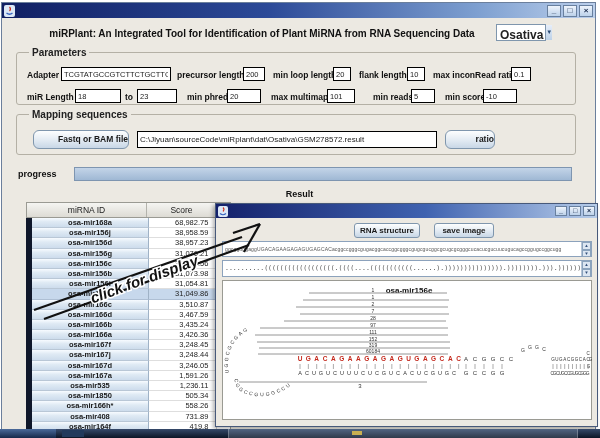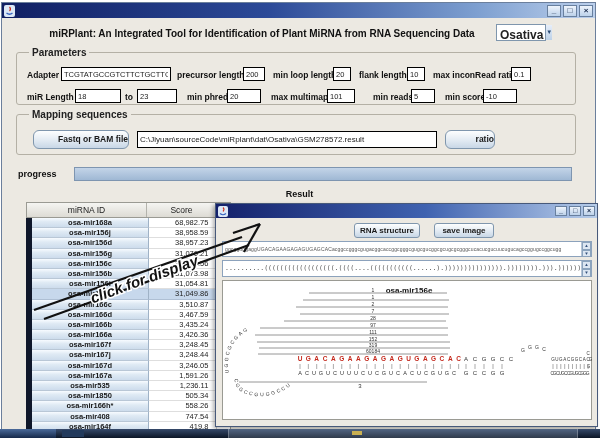--- a/index.html
+++ b/index.html
@@ -217,21 +217,21 @@
             <div class="csc">505.34</div>
             <div class="cx"></div>
           </div>
           <div class="trow">
             <div class="cid">osa-mir166h*</div>
             <div class="csc">558.26</div>
             <div class="cx"></div>
           </div>
           <div class="trow">
             <div class="cid">osa-mir408</div>
-            <div class="csc">747.54</div>
+            <div class="csc">731.89</div>
             <div class="cx"></div>
           </div>
           <div class="trow">
             <div class="cid">osa-mir164f</div>
             <div class="csc">419.8</div>
             <div class="cx"></div>
           </div>
         </div>
     </div>
   </div>

